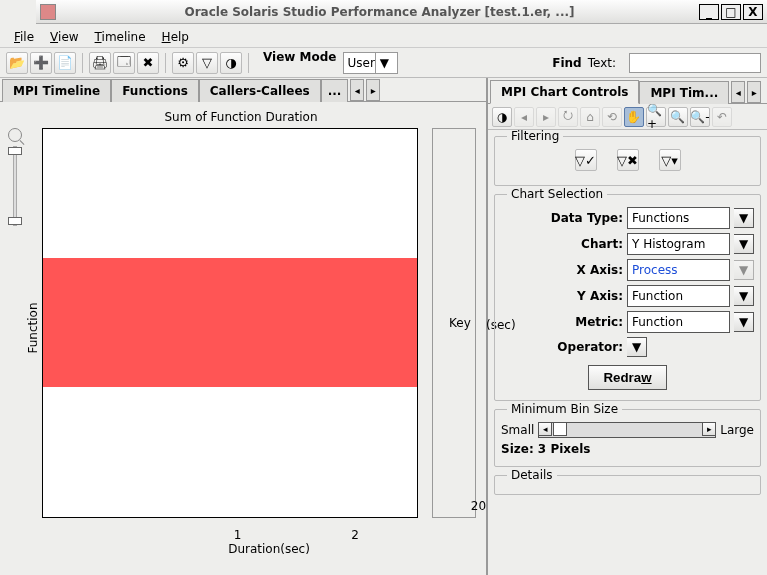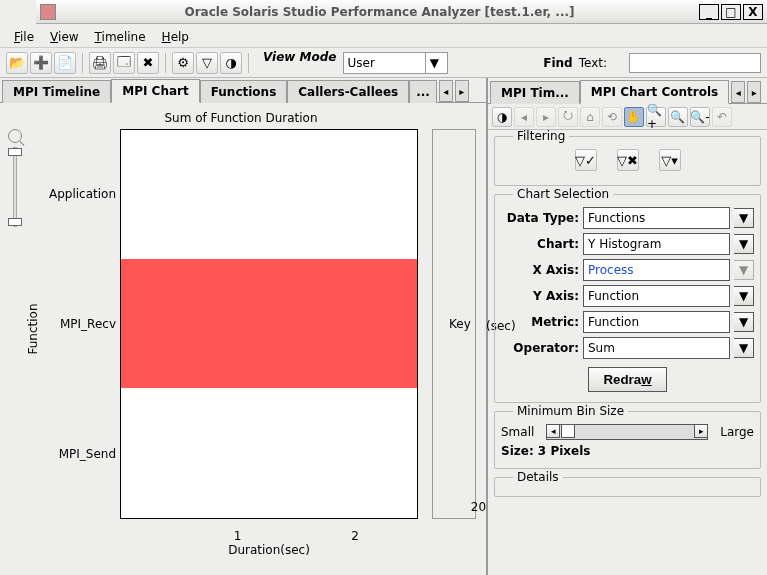--- a/index.html
+++ b/index.html
@@ -69,37 +69,36 @@
   .tbtn {
     width:22px; height:22px;
     border:1px solid #bbb;
     background:linear-gradient(#fdfdfd,#e6e6e4);
     border-radius:2px;
     display:flex;align-items:center;justify-content:center;
     cursor:pointer;
     font-size:13px;
   }
   .sep { width:1px; height:20px; background:#bbb; margin:0 4px; }
-  .viewmode-label { margin:0 4px 11px 8px; font-weight:bold;font-style:italic; }
+  .viewmode-label { margin:0 4px 11px 8px; font-weight:bold; }
   .viewmode-select {
     height:22px;
     border:1px solid #999;
     background:#fff;
     display:flex; align-items:center;
     padding:0 4px;
-    gap:50px;
     cursor:pointer;
   }
   .dropdown-caret {
     width:18px; height:20px;
     border-left:1px solid #999;
     display:flex;align-items:center;justify-content:center;
   }
   .find-label { margin-left:auto; margin-right:4px; font-weight:bold;}
-  .find-field-label { margin-right:20px;}
+  .find-field-label { margin-right:11px;}
   .find-input {
     width:132px; height:20px; border:1px solid #999; background:#fff;
   }
   
   .main {
     display:flex;
     height: calc(575px - 24px - 24px - 30px);
   }
   .left {
     width:488px;
@@ -223,46 +222,46 @@
   .right-toolbar .tbtn.active { background:#a8bed8; border-color:#5a7aa8;}
   .right-body { padding:6px; flex:1; overflow:auto; }
   .fieldset {
     border:1px solid #bbb;
     border-radius:2px;
     padding:8px 6px 10px 6px;
     margin-bottom:8px;
     position:relative;
   }
   .fieldset .legend {
-    position:absolute; top:-8px; left:18px;
+    position:absolute; top:-8px; left:12px;
     background:#eeeeec; padding:0 4px;
   }
   .filter-icons { display:flex; gap:20px; justify-content:center; padding:4px 0;}
   .formrow { display:flex; align-items:center; margin:4px 0; gap:4px; }
-  .formrow label { width:78px; text-align:right; font-weight:bold; }
+  .formrow label { width:78px; text-align:right; font-weight:bold;margin-left:44px; }
   .formrow .sel {
     flex:1; height:22px; border:1px solid #555; background:#fff;
     display:flex; align-items:center; padding:0 4px; justify-content:space-between;
   }
   .formrow .sel.disabled { color:#1d4ed8; }
   .formrow .caret {
     width:20px; height:20px; border:1px solid #555; border-left:none;
     background:linear-gradient(#fdfdfd,#e0e0de);
     display:flex;align-items:center;justify-content:center;
     cursor:pointer;
   }
   .redraw-btn {
     display:block; margin:8px auto 0 auto;
     padding:4px 14px;
     border:1px solid #555;
     background:linear-gradient(#fdfdfd,#e0e0de);
     font-weight:bold;
     cursor:pointer;
   }
-  .slider-row { display:flex; align-items:center; gap:12px; margin:4px 0;}
+  .slider-row { display:flex; align-items:center; gap:4px; margin:4px 0;}
   .slider { flex:1; height:16px; border:1px solid #555; background:#ddd; position:relative;}
   .slider .sarrow { width:14px;height:14px;background:linear-gradient(#fdfdfd,#e0e0de);border:1px solid #555;position:absolute;top:-1px;display:flex;align-items:center;justify-content:center;font-size:9px;cursor:pointer;}
   .slider .sarrow.left{left:-1px;}
   .slider .sarrow.right{right:-1px;}
   .slider .sthumb { width:14px;height:14px;background:#fff;border:1px solid #555;position:absolute;top:-1px;left:14px;cursor:pointer;}
 </style>
 </head>
 <body>
 
 <div class="titlebar">
@@ -307,45 +306,39 @@
   <span class="find-label">Find</span>
   <span class="find-field-label">Text:</span>
   <div class="find-input"></div>
 </div>
 
 <div class="main">
 
   <div class="left">
     <div class="tabbar">
       <div class="tab">MPI Timeline</div>
-      <div class="tab active">MPI Chart</div>
       <div class="tab">Functions</div>
       <div class="tab">Callers-Callees</div>
       <div class="tab small">...</div>
       <div class="scroll">◂</div>
       <div class="scroll">▸</div>
     </div>
     <div class="chartwrap">
       <div class="chart-title">Sum of Function Duration</div>
       <div class="chart-row">
         <div class="zoomcol">
           <div class="mag"></div>
           <div class="track">
             <div class="thumb" style="top:0"></div>
             <div class="thumb" style="top:70px"></div>
           </div>
         </div>
         <div class="ylabel">
             <span>Function</span>
           </div>
-        <div class="yticks">
-          <div>Application</div>
-          <div>MPI_Recv</div>
-          <div>MPI_Send</div>
-        </div>
         <div class="plot">
           <div class="bluebar"></div>
           <div class="band app"></div>
           <div class="band recv"></div>
           <div class="band send"></div>
         </div>
         <div class="keycol">
           <div>Key</div>
           <div style="align-self:flex-end;margin-top:4px">2</div>
           <div class="grad"></div>
@@ -358,22 +351,22 @@
           <span style="left:38%">1</span>
           <span style="left:78%">2</span>
         </div>
         <div>Duration(sec)</div>
       </div>
     </div>
   </div>
 
   <div class="right">
     <div class="tabbar">
+      <div class="tab active">MPI Chart Controls</div>
       <div class="tab">MPI Tim...</div>
-      <div class="tab active">MPI Chart Controls</div>
       <div class="scroll">◂</div>
       <div class="scroll">▸</div>
     </div>
     <div class="right-toolbar">
       <div class="tbtn">◑</div>
       <div class="tbtn disabled">◂</div>
       <div class="tbtn disabled">▸</div>
       <div class="tbtn disabled">⭮</div>
       <div class="tbtn disabled">⌂</div>
       <div class="tbtn disabled">⟲</div>
@@ -425,23 +418,20 @@
         </div>
         <div class="formrow">
           <label>Metric:</label>
           <div class="sel">
               <span>Function</span>
             </div>
           <div class="caret">▼</div>
         </div>
         <div class="formrow">
           <label>Operator:</label>
-          <div class="sel">
-              <span>Sum</span>
-            </div>
           <div class="caret">▼</div>
         </div>
         <button class="redraw-btn"><span>Redra<u>w</u></span></button>
       </div>
 
       <div class="fieldset">
         <div class="legend">Minimum Bin Size</div>
         <div class="slider-row">
           <span>Small</span>
           <div class="slider">

